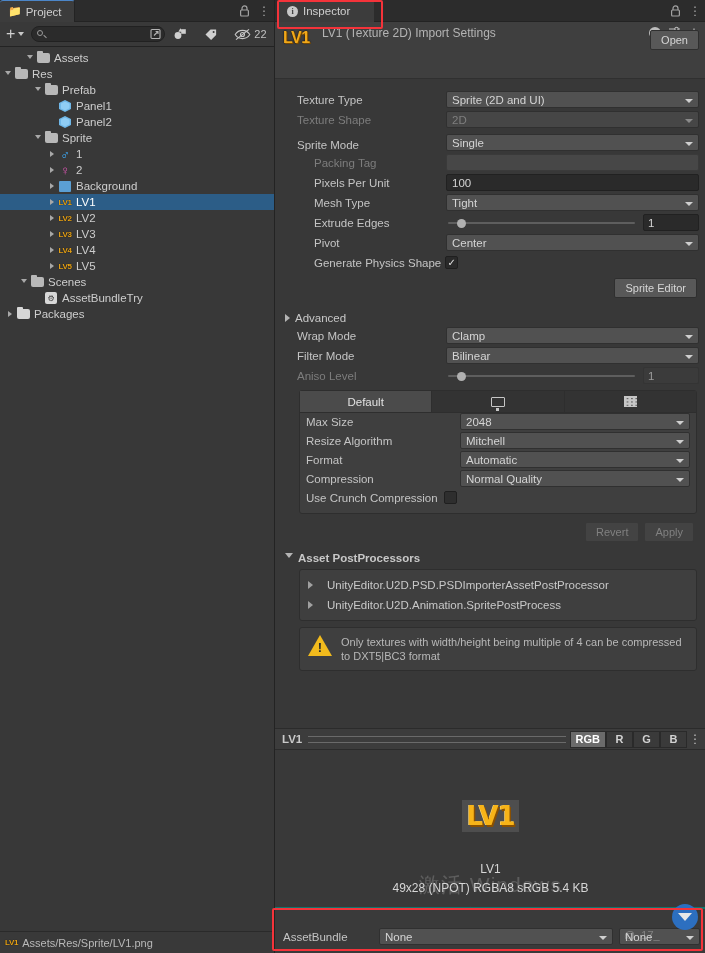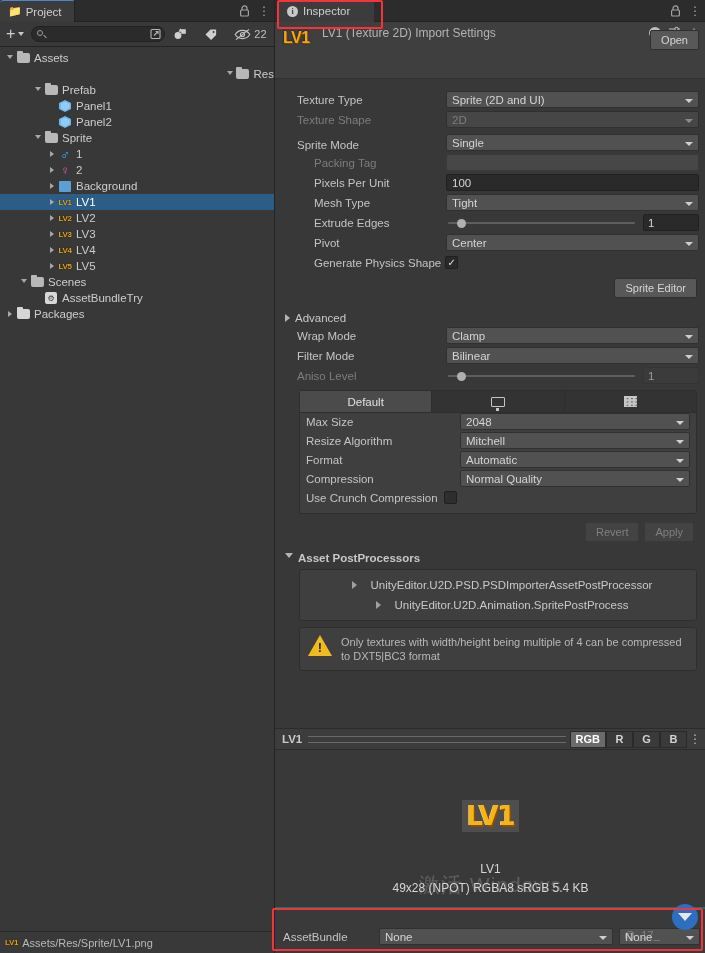--- a/index.html
+++ b/index.html
@@ -247,21 +247,21 @@
   .plat-box .row { margin: 0 0 2px 0; height: 17px; }
   .plat-box .row .lbl { width: 160px; flex: 0 0 160px; padding-left: 6px; }
   .plat-box .ctrl { padding-right: 6px; }
   .plat-box .row:first-of-type { margin-top: 5px; }
 
   
   .pp-box {
     margin: 2px 2px 0 18px; border: 1px solid #2e2e2e; border-radius: 3px;
     background: #3f3f3f; padding: 5px 0;
   }
-  .pp-row { display:flex; align-items:center; gap: 14px; height: 20px; padding-left: 8px; font-size: 11.5px; color:#c8c8c8;justify-content:center;}
+  .pp-row { display:flex; align-items:center; gap: 14px; height: 20px; padding-left: 8px; font-size: 11.5px; color:#c8c8c8;}
   .pp-row .fa { width:0;height:0;border-top:4px solid transparent;border-bottom:4px solid transparent;border-left:5px solid #a0a0a0; }
 
   .warn-box {
     margin: 6px 2px 0 18px; border: 1px solid #2e2e2e; border-radius: 3px;
     background: #3f3f3f; padding: 7px 8px; display: flex; gap: 9px; align-items: flex-start;
   }
   .warn-ic {
     flex: 0 0 24px; width: 24px; height: 22px; position: relative;
   }
   .warn-ic .tri {
@@ -390,30 +390,30 @@
         <svg width="17" height="13" viewBox="0 0 17 13">
             <path d="M1.2 6.5S3.8 2.4 8.5 2.4s7.3 4.1 7.3 4.1-2.6 4.1-7.3 4.1S1.2 6.5 1.2 6.5z" fill="none" stroke="#c6c6c6" stroke-width="1.1"></path>
             <circle cx="8.5" cy="6.5" r="2" fill="none" stroke="#c6c6c6" stroke-width="1.1"></circle>
             <path d="M2 11.6L15 1.4" stroke="#c6c6c6" stroke-width="1.2"></path>
           </svg>
         <span>22</span>
       </div>
     </div>
 
     <div class="tree" id="tree">
-        <div class="tree-row" style="padding-left: 4px;">
+        <div class="tree-row" style="padding-left: 4px; margin-left: 20px;">
           <span class="arrow open">
             <i></i>
           </span>
           <span class="ti">
             <span class="folder-ic"></span>
           </span>
           <span class="tree-label">Assets</span>
         </div>
-        <div class="tree-row" style="padding-left: 2px; justify-content: flex-end;">
+        <div class="tree-row" style="padding-left: 2px;">
           <span class="arrow open">
             <i></i>
           </span>
           <span class="ti">
             <span class="folder-ic"></span>
           </span>
           <span class="tree-label">Res</span>
         </div>
         <div class="tree-row" style="padding-left: 32px;">
           <span class="arrow open">

